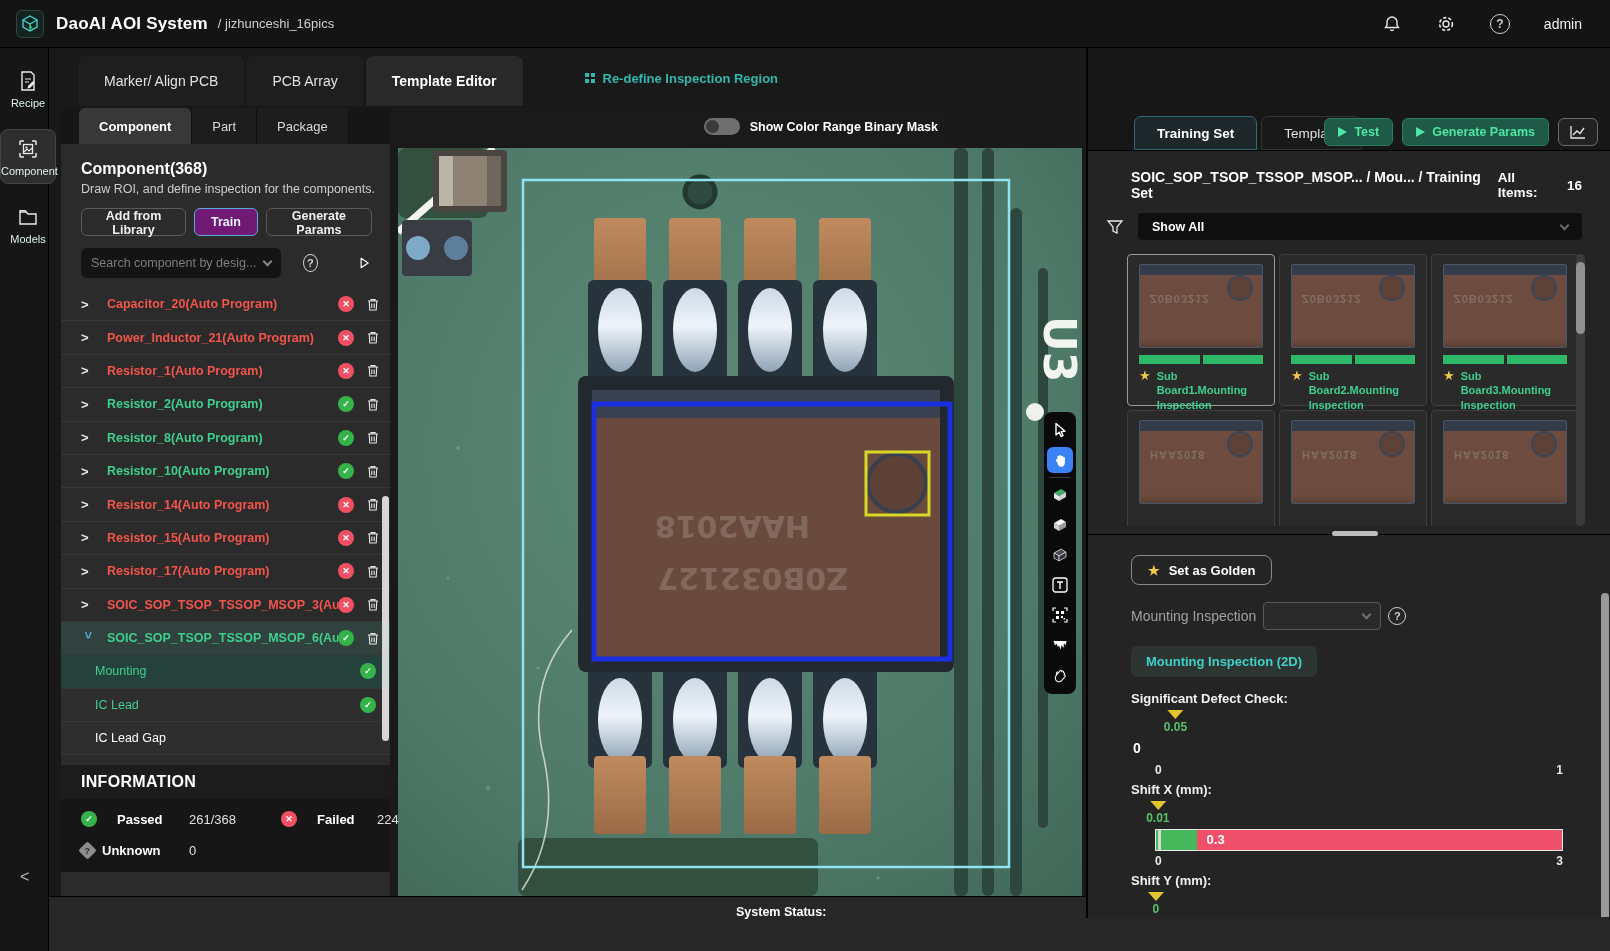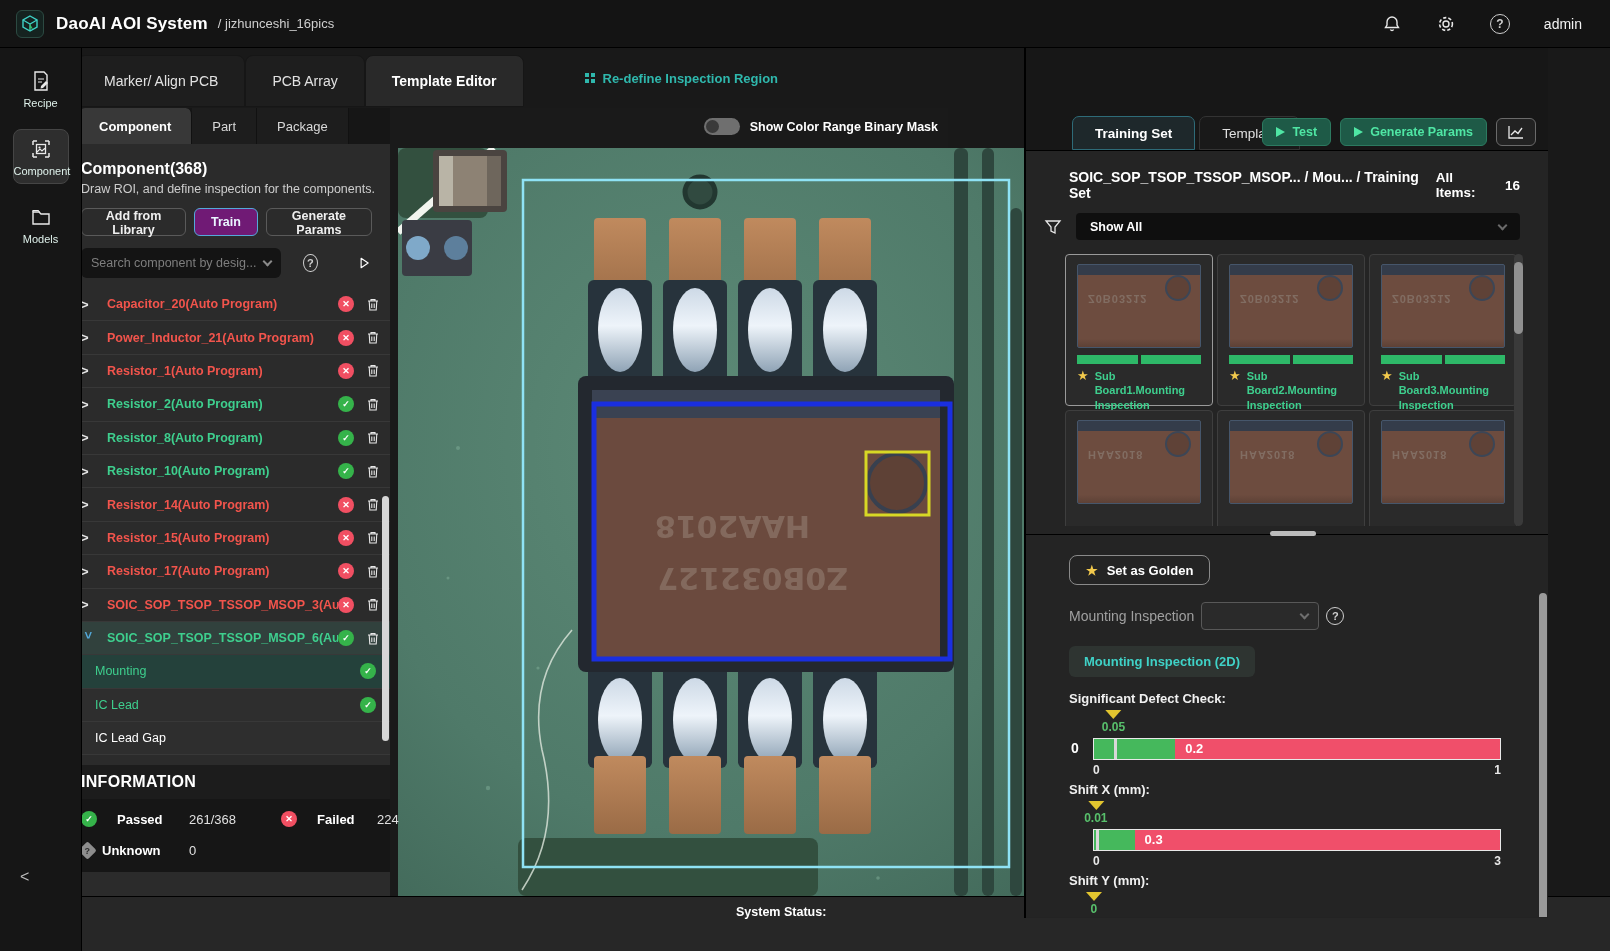--- a/index.html
+++ b/index.html
@@ -12,21 +12,21 @@
             border-bottom:1px solid #000; display:flex; align-items:center; z-index:30; }
   .logo-box { width:28px; height:28px; margin-left:16px; border-radius:6px; background:#152320;
               border:1px solid #2c4a42; display:flex; align-items:center; justify-content:center; }
   .app-title { margin-left:12px; font-size:17px; font-weight:bold; color:#fff; letter-spacing:.2px; }
   .app-crumb { margin-left:10px; font-size:13px; color:#cfcfcf; }
   .topbar-right { margin-left:auto; display:flex; align-items:center; gap:34px; margin-right:28px; }
   .top-icon { width:20px; height:20px; cursor:pointer; }
   .admin { font-size:14px; color:#f2f2f2; }
 
   
-  .rail { position:absolute; left:0; top:48px; width:82px; height:903px; background:#161616;
+  .rail { position:absolute; left:0; top:48px; width:49px; height:903px; background:#161616;
           border-right:1px solid #000; z-index:20; }
   .rail-item { width:56px; margin:14px auto 0; padding:8px 0 6px; text-align:center; border-radius:8px; cursor:pointer; }
   .rail-item.active { background:#2e2e2e; border:1px solid #454545; }
   .rail-label { display:block; margin-top:5px; font-size:11px; color:#def0ea; }
   .rail-collapse { position:absolute; left:20px; bottom:65px; font-size:16px; color:#bdbdbd; cursor:pointer; }
 
   
   .tabstrip { position:absolute; left:61px; top:48px; width:1025px; height:60px; background:#191919;
               display:flex; align-items:center; }
   .main-tab { height:52px; margin-top:6px; padding:0 26px; display:flex; align-items:center;
@@ -97,21 +97,21 @@
   .pcb-wrap { position:absolute; left:8px; top:40px; width:684px; height:748px; }
 
   
   .toolbar { position:absolute; left:1044px; top:412px; width:32px; background:#0a0a0a; border-radius:8px;
              padding:5px 0 6px; display:flex; flex-direction:column; align-items:center; gap:4px; z-index:6; }
   .tool { width:26px; height:26px; border-radius:6px; display:flex; align-items:center; justify-content:center; cursor:pointer; }
   .tool.active { background:#3b82f6; }
   .tool-sep { width:22px; height:1px; background:#3a3a3a; }
 
   
-  .rightsec { position:absolute; left:1024px; top:48px; width:524px; height:870px; background:#232323;
+  .rightsec { position:absolute; left:1086px; top:48px; width:524px; height:870px; background:#232323;
               border-left:2px solid #000; z-index:10; }
   .r-top { height:103px; background:#171717; border-bottom:1px solid #000; position:relative; }
   .r-tabs { position:absolute; left:46px; bottom:0; display:flex; gap:4px; }
   .r-tab { height:34px; padding:0 22px; display:flex; align-items:center; font-size:13.5px; color:#e0e0e0;
            background:#191919; border:1px solid #333; border-radius:7px 7px 0 0; cursor:pointer; }
   .r-tab.active { background:#1e282b; border-color:#2e6b78; color:#fff; font-weight:bold; }
   .r-actions { position:absolute; right:12px; bottom:4px; display:flex; gap:9px; align-items:center; }
   .gbtn { height:28px; padding:0 13px; background:#1e5a47; border:1px solid #2c7a60; border-radius:6px;
           color:#4fe6a4; font-size:12.5px; font-weight:bold; display:flex; align-items:center; gap:7px; cursor:pointer; }
   .chart-btn { width:40px; height:28px; border:1px solid #6a6a6a; border-radius:6px; background:#222;
@@ -705,25 +705,20 @@
 
         
         <div class="param">
           <div class="param-title">Significant Defect Check:</div>
           <div class="barzone">
             <div class="marker" style="left:5%">
               <div class="tri"></div>
               <div class="mval">0.05</div>
             </div>
             <span class="pleft0">0</span>
-            <div class="pbar">
-              <div class="pgreen" style="width:20%"></div>
-              <div class="ptick" style="left:5%"></div>
-              <span class="pthresh" style="left:calc(20% + 10px)">0.2</span>
-            </div>
             <div class="pscale">
               <span>0</span>
               <span>1</span>
             </div>
           </div>
         </div>
 
         
         <div class="param" style="margin-top:2px">
           <div class="param-title">Shift X (mm):</div>

